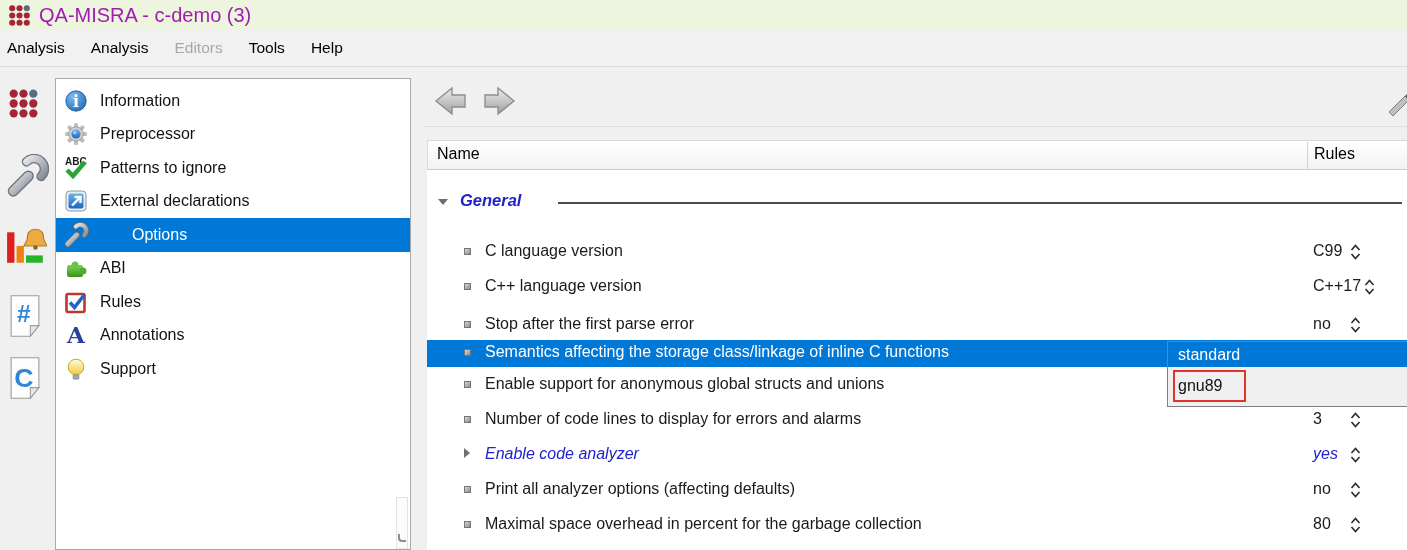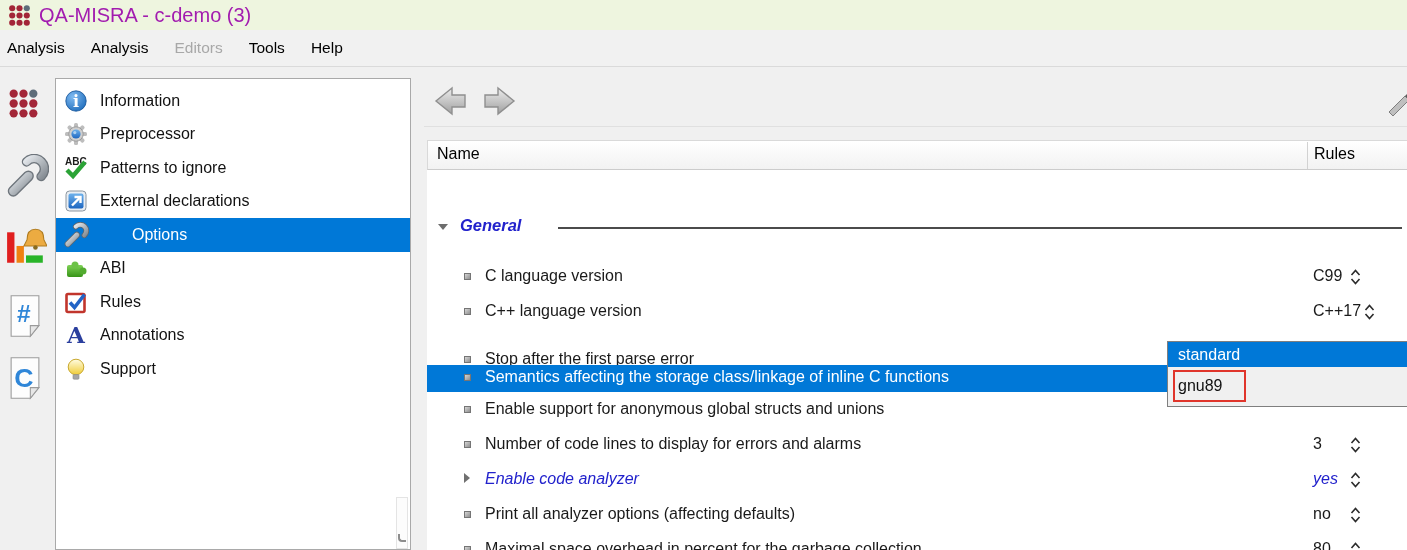--- a/index.html
+++ b/index.html
@@ -43,21 +43,21 @@
 
   .grid-header{position:absolute;left:3px;top:74px;width:980px;height:30px;box-sizing:border-box;
                background:linear-gradient(#ffffff,#f2f2f2);border-top:1px solid #d9d9d9;
                border-bottom:1px solid #cccccc;border-left:1px solid #d9d9d9;font-size:16px;color:#000;}
   .col-name{position:absolute;left:9px;top:4px;}
   .col-value{position:absolute;left:886px;top:4px;}
   .col-sep{position:absolute;left:879px;top:1px;width:1px;height:27px;background:#d2d2d2;}
 
   .grid-body{position:absolute;left:3px;top:104px;width:980px;height:380px;background:#ffffff;}
 
-  .trow{position:absolute;left:3px;width:980px;height:26px;font-size:16px;color:#1a1a1a;margin-top:25px;}
+  .trow{position:absolute;left:3px;width:980px;height:26px;font-size:16px;color:#1a1a1a;}
   .trow.highlight{background:#0078d7;height:27px;color:#ffffff;}
   .row-label{position:absolute;left:58px;top:3px;white-space:nowrap;}
   .bullet{position:absolute;left:37px;top:9px;width:7px;height:7px;box-sizing:border-box;
           background:linear-gradient(135deg,#d6d6d6,#8e8e8e);border:1px solid #757575;}
   .row-value{position:absolute;left:886px;top:3px;display:flex;align-items:center;white-space:nowrap;justify-content:space-between;}
   .value-text{min-width:34px;}
   .row-value svg{margin-left:3px;margin-top:1px;}
   .blue-italic{color:#2222cc;font-style:italic;}
 
   .section-tri{position:absolute;left:11px;top:10px;width:0;height:0;
@@ -337,21 +337,21 @@
     <span class="row-label">C++ language version</span>
     <span class="row-value">
       <span class="value-text">C++17</span>
       <svg width="11" height="16" viewBox="0 0 10 16">
           <polyline points="1,6 5,1.5 9,6" stroke="#2b2b2b" stroke-width="1.6" fill="none"></polyline>
           <polyline points="1,10 5,14.5 9,10" stroke="#2b2b2b" stroke-width="1.6" fill="none"></polyline>
         </svg>
     </span>
   </div>
 
-  <div class="trow" style="top:256px">
+  <div class="trow" style="top:246px">
     <span class="bullet"></span>
     <span class="row-label">Stop after the first parse error</span>
     <span class="row-value">
       <span class="value-text">no</span>
       <svg width="11" height="16" viewBox="0 0 10 16">
           <polyline points="1,6 5,1.5 9,6" stroke="#2b2b2b" stroke-width="1.6" fill="none"></polyline>
           <polyline points="1,10 5,14.5 9,10" stroke="#2b2b2b" stroke-width="1.6" fill="none"></polyline>
         </svg>
     </span>
   </div>

